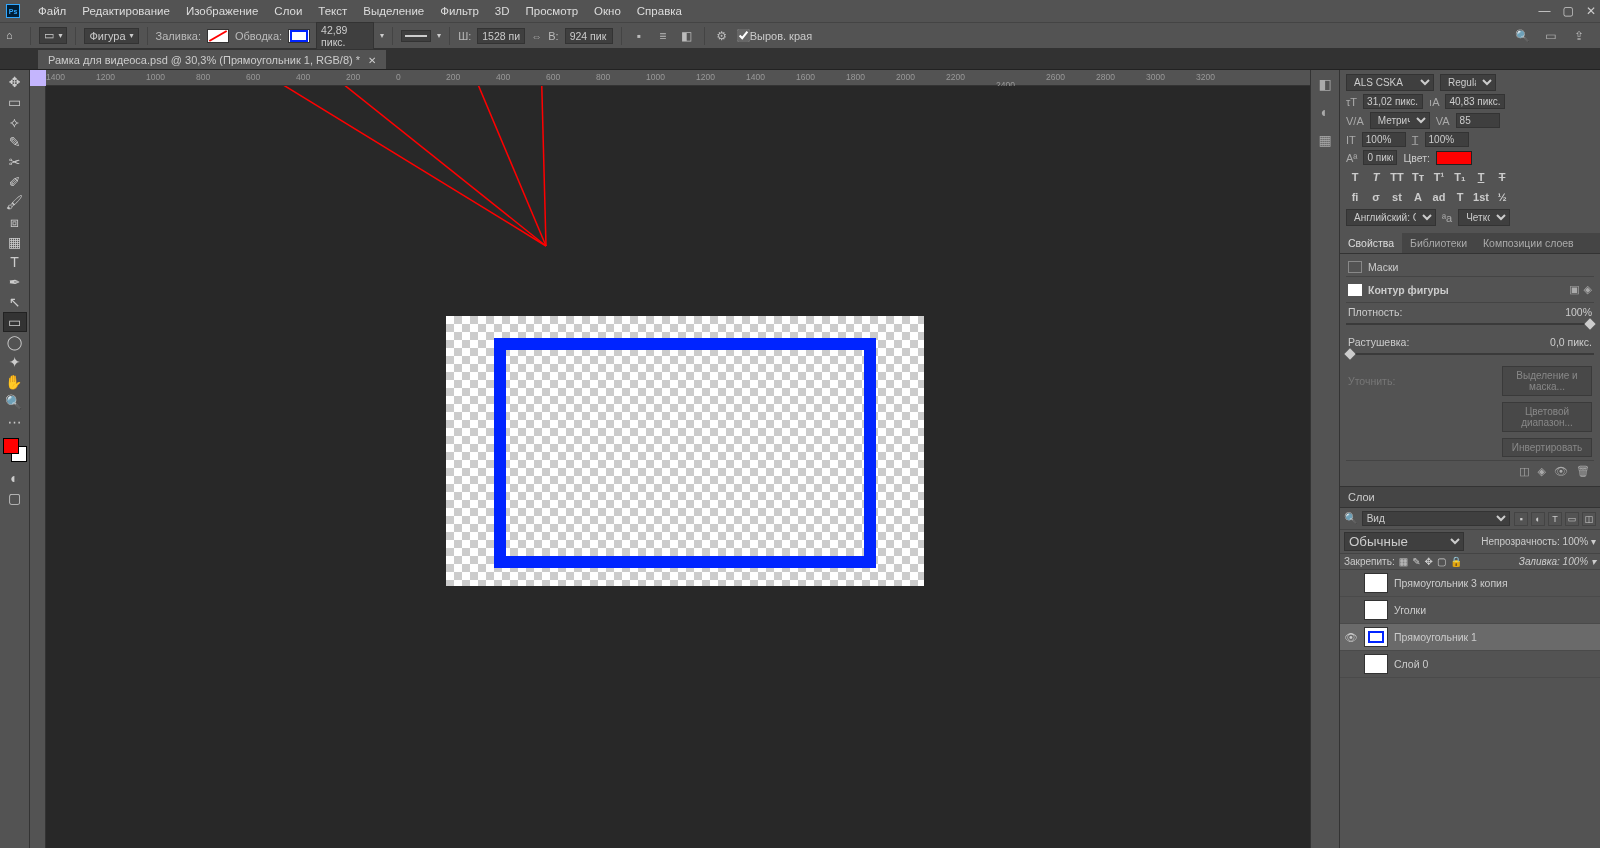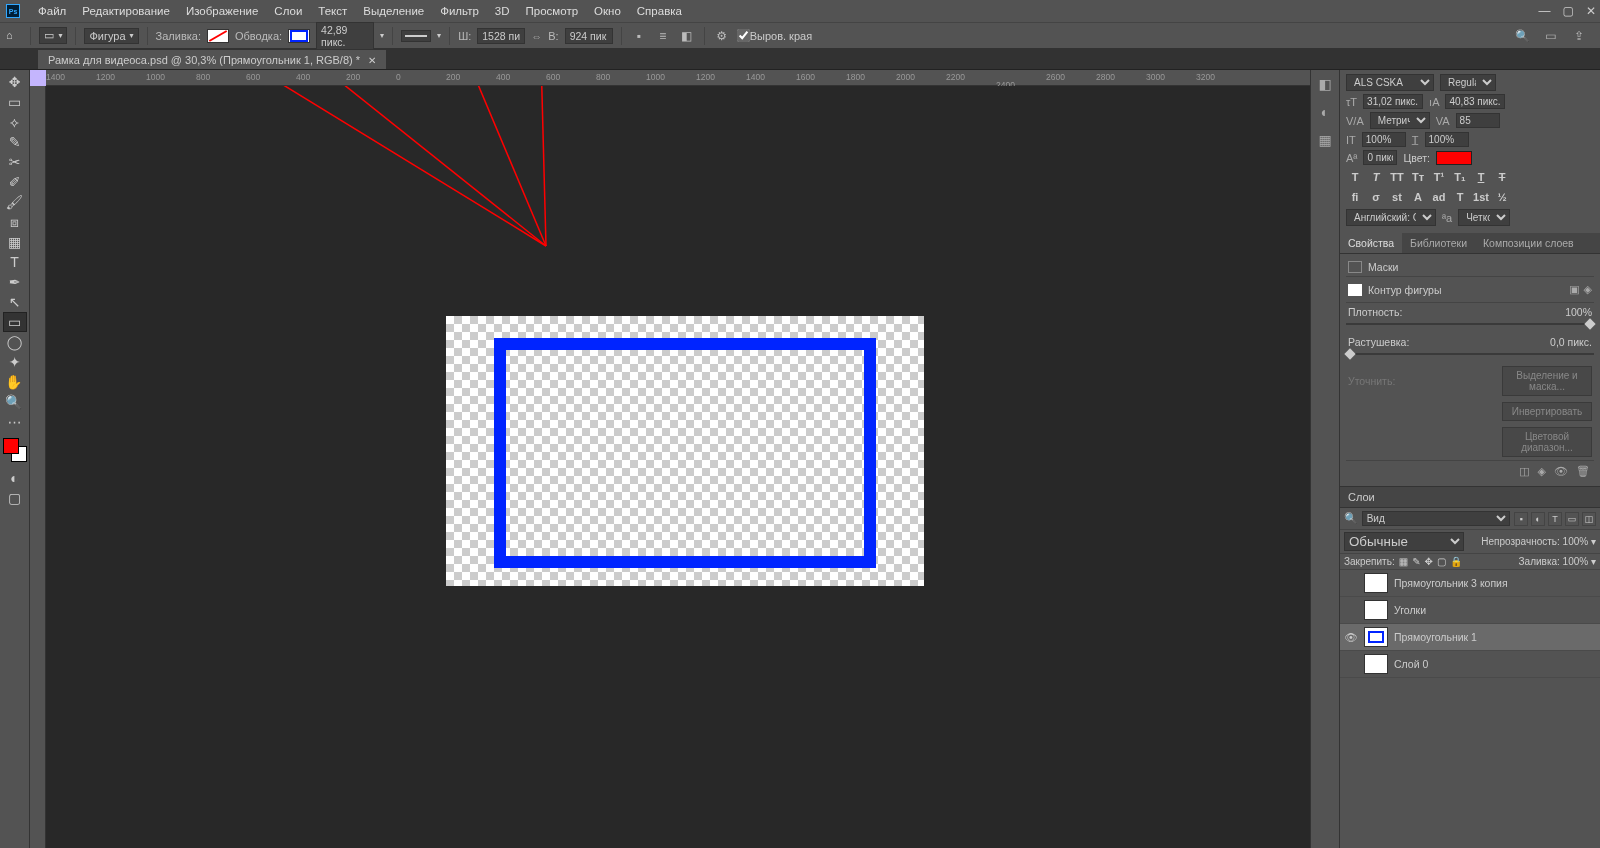--- a/index.html
+++ b/index.html
@@ -299,21 +299,21 @@
       <div class="ptab">Композиции слоев</div>
     </div>
     <div class="panel-body props-panel">
       <div class="prop-row">
           <span style="display:flex;gap:6px;align-items:center;">
             <span style="width:14px;height:12px;border:1px solid #888;display:inline-block;"></span>
             <span>Маски</span>
           </span>
         </div>
       <div class="prop-row" style="border-top:1px solid #444;border-bottom:1px solid #444;padding:6px 2px;">
-        <span style="display:flex;gap:6px;align-items:flex-end;">
+        <span style="display:flex;gap:6px;align-items:flex-end;font-weight:bold;">
             <span style="width:14px;height:12px;background:#fff;display:inline-block;"></span>
             <span>Контур фигуры</span>
           </span>
         <span style="display:flex;gap:4px;">
             <span class="small-icon">▣</span>
             <span class="small-icon">◈</span>
           </span>
       </div>
       <div class="prop-row">
           <span>Плотность:</span>
@@ -328,25 +328,25 @@
         </div>
       <div class="slider-track">
           <div class="slider-thumb" style="left:0;"></div>
         </div>
       <div class="prop-row">
           <span style="color:#777;">Уточнить:</span>
           <div class="prop-btn">Выделение и маска...</div>
         </div>
       <div class="prop-row">
           <span></span>
+          <div class="prop-btn">Цветовой диапазон...</div>
+        </div>
+      <div class="prop-row">
+          <span></span>
           <div class="prop-btn">Инвертировать</div>
-        </div>
-      <div class="prop-row">
-          <span></span>
-          <div class="prop-btn">Цветовой диапазон...</div>
         </div>
       <div class="props-bottom">
         <span class="small-icon">◫</span>
         <span class="small-icon">◈</span>
         <span class="small-icon">👁</span>
         <span class="small-icon">🗑</span>
       </div>
     </div>
 
     <div class="panel-section-title">Слои</div>
@@ -366,21 +366,21 @@
         <select style="background:#3f3f3f;border:1px solid #333;color:#ccc;width:120px;"><option>Обычные</option></select>
         <span><span>Непрозрачность:</span> <span>100%</span> ▾</span>
       </div>
       <div class="layers-lock">
         <span>Закрепить:</span>
         <span>▦</span>
         <span>✎</span>
         <span>✥</span>
         <span>▢</span>
         <span>🔒</span>
-        <span style="margin-left:auto;"><span>Заливка:</span> <span>100%</span> ▾</span>
+        <span style="margin-left:auto;font-style:italic;"><span>Заливка:</span> <span>100%</span> ▾</span>
       </div>
       <div class="layer-list" id="layer-list">
           <div class="layer">
             <span class="vis"></span>
             <div class="thumb "></div>
             <span>Прямоугольник 3 копия</span>
           </div>
           <div class="layer">
             <span class="vis"></span>
             <div class="thumb "></div>

